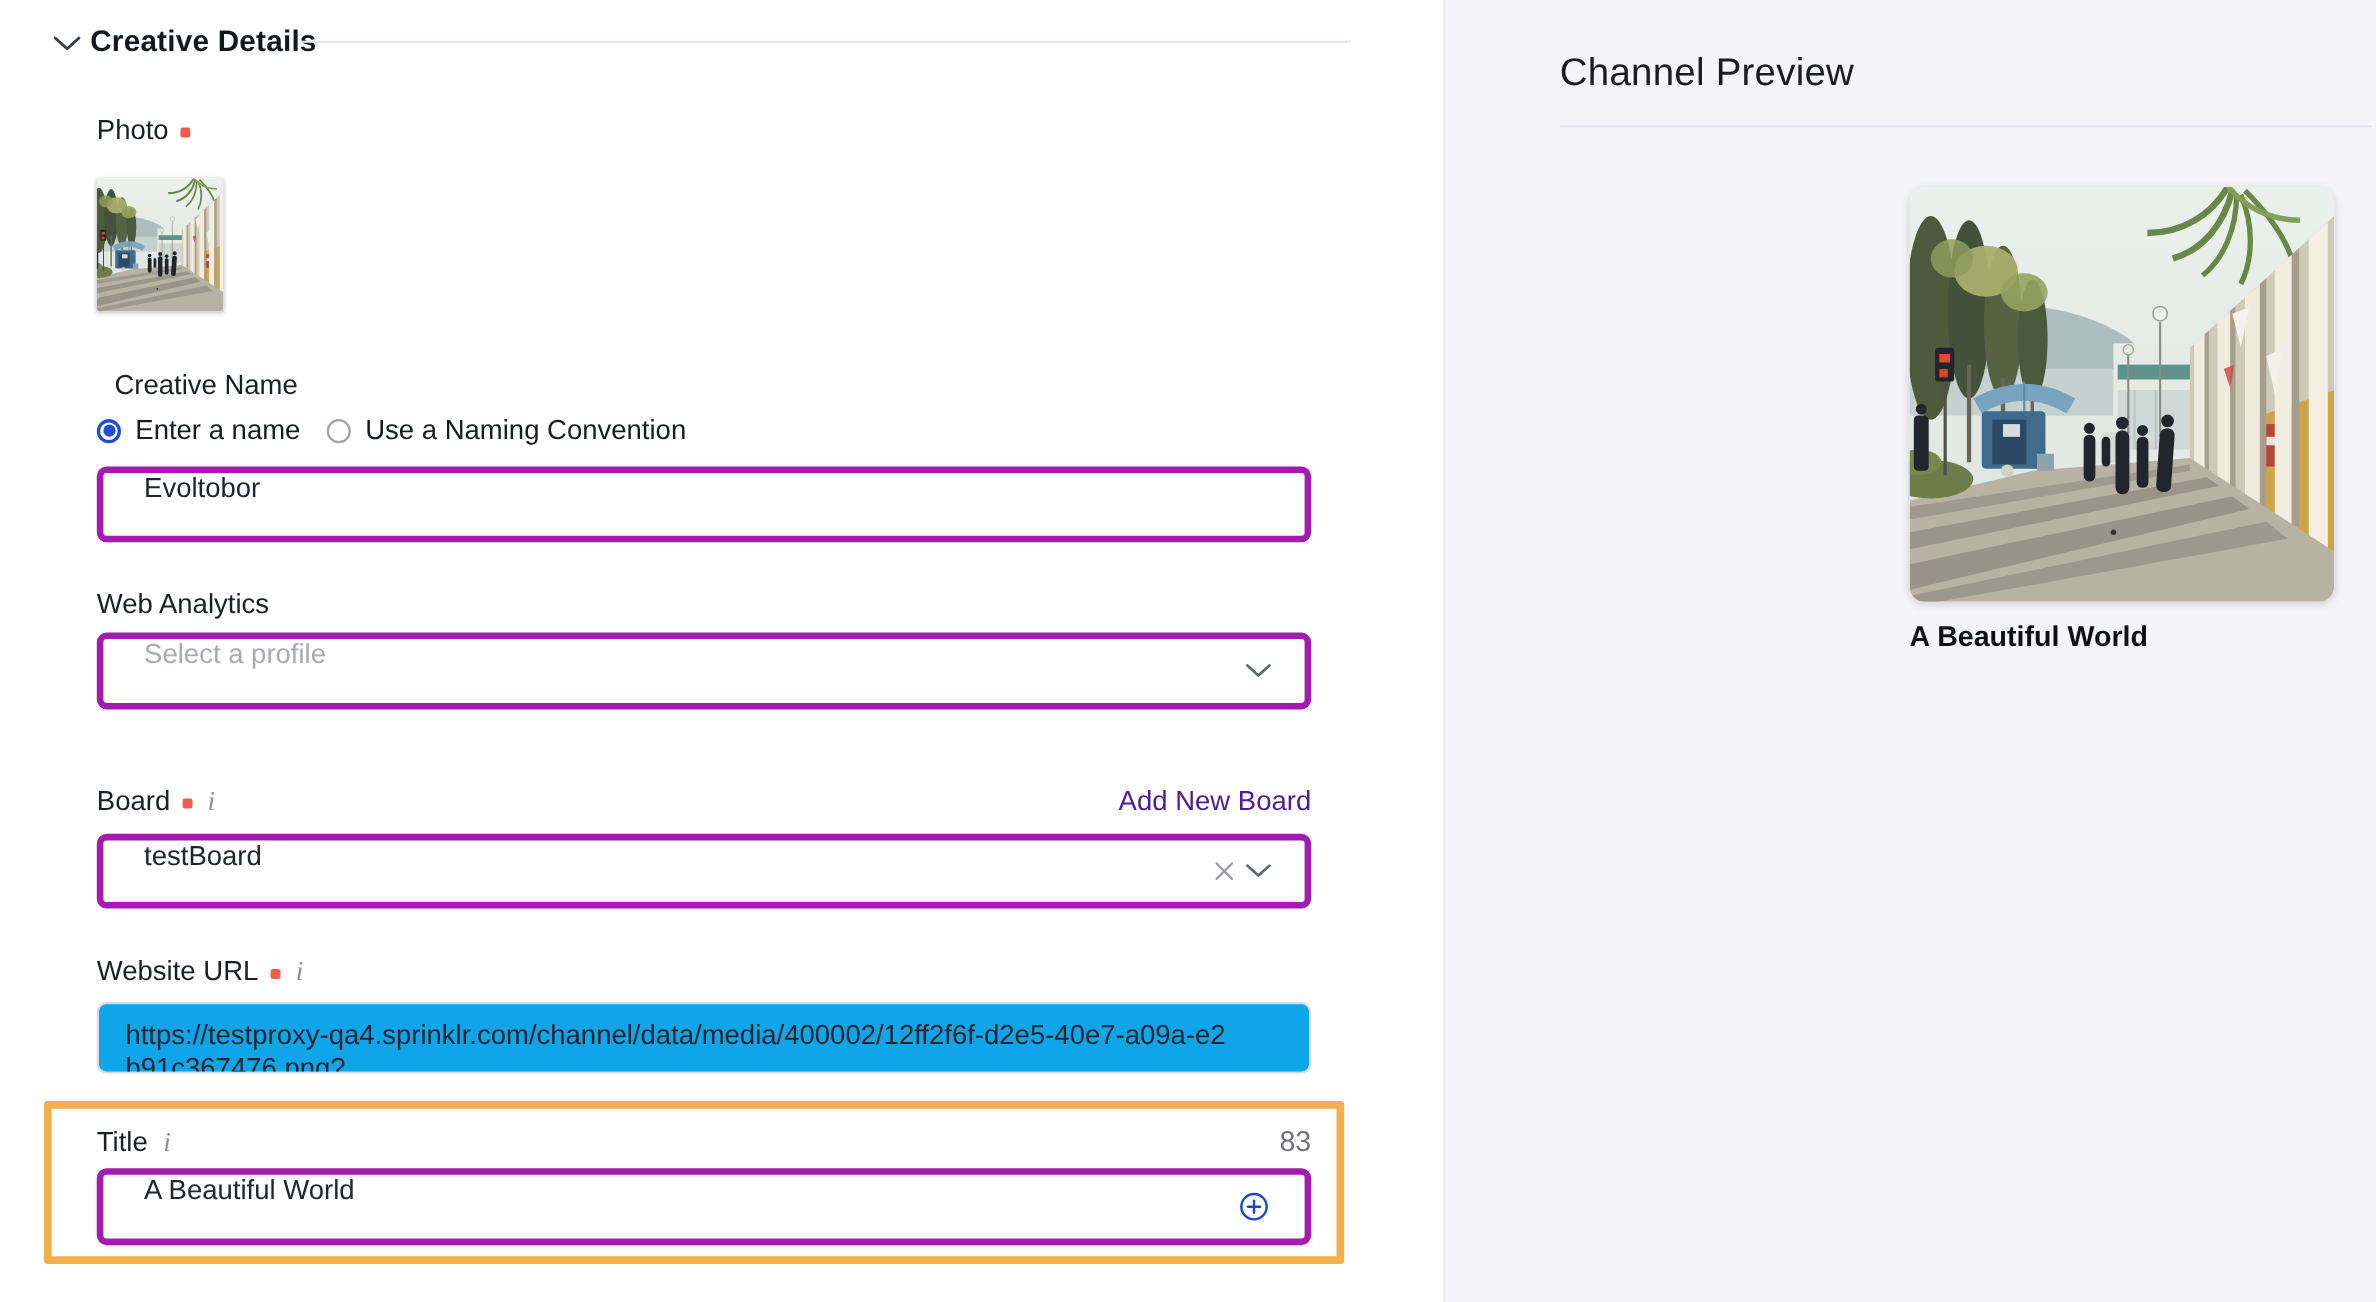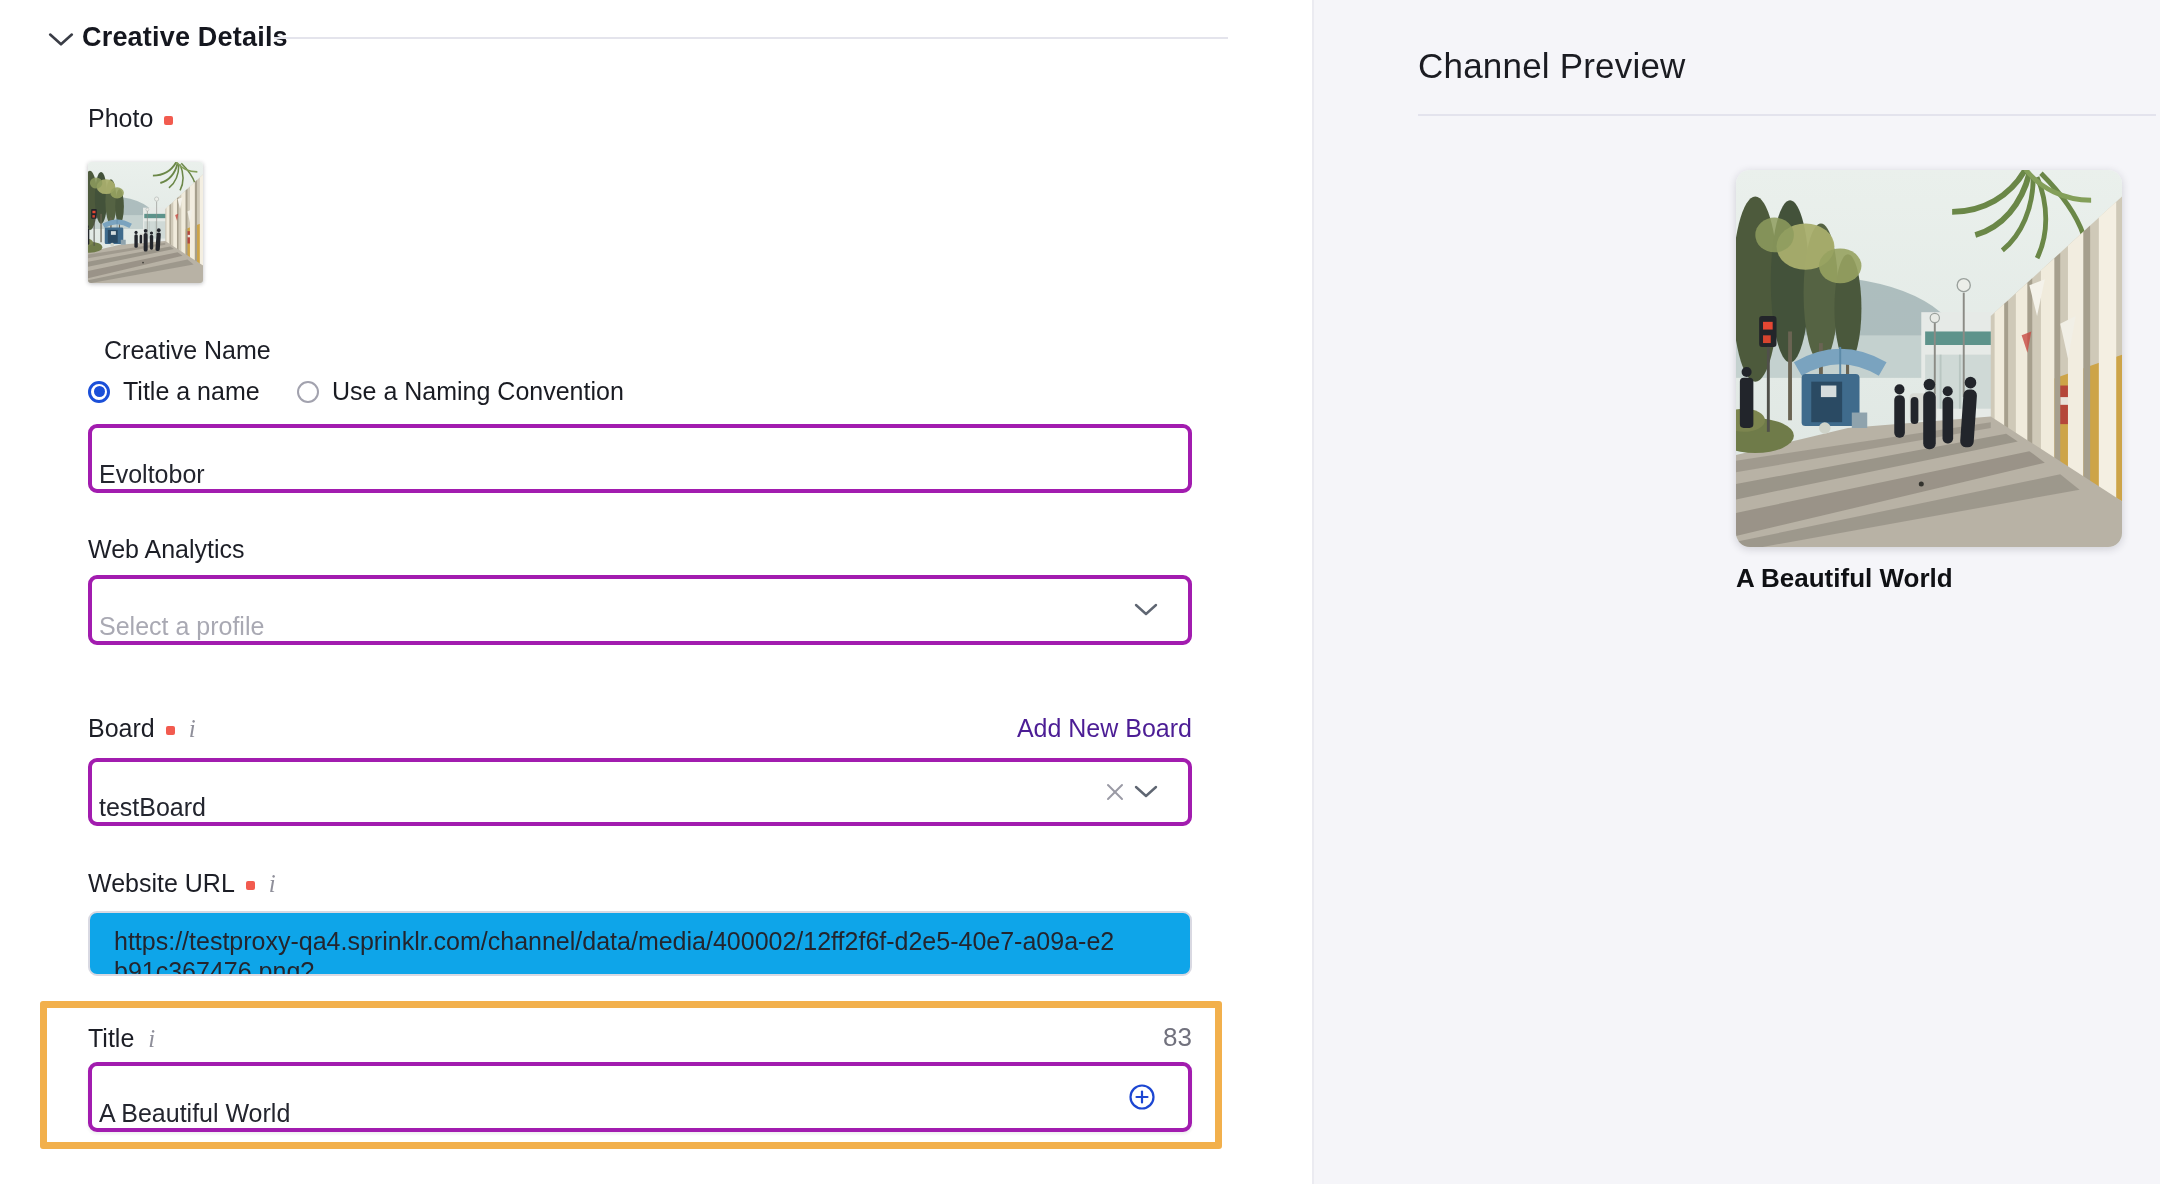--- a/index.html
+++ b/index.html
@@ -26,22 +26,22 @@
   .radio-opt{display:flex;align-items:center;gap:13px;}
   .radio-opt1{left:88px;top:377px;}
   .radio-opt2{left:297px;top:377px;}
   .radio{width:22px;height:22px;border-radius:50%;box-sizing:border-box;background:#fff;
          display:flex;align-items:center;justify-content:center;}
   .radio.on{border:3px solid #1b4fd8;}
   .radio.on .dot{width:11px;height:11px;border-radius:50%;background:#1b4fd8;}
   .radio.off{border:2px solid #a2a2ae;}
   .radio-label{font-size:25px;color:#191b22;}
 
-  .input-box{background:#fff;border:4px solid #a21caf;border-radius:9px;box-sizing:border-box;
-             display:flex;align-items:flex-end;font-size:25px;color:#23252e;padding:0 7px;}
+  .input-box{background:#fff;border:6px solid #a21caf;border-radius:9px;box-sizing:border-box;
+             display:flex;align-items:flex-start;font-size:25px;color:#23252e;padding:0 37px;}
   .name-input{left:88px;top:424px;width:1104px;height:69px;}
   .wa-label{left:88px;top:535px;}
   .wa-select{left:88px;top:575px;width:1104px;height:70px;color:#a9a9b3;cursor:pointer;}
   .chev{position:absolute;width:24px;height:14px;}
   .chev-right{right:30px;top:50%;margin-top:-7px;}
 
   .board-header{left:88px;top:714px;width:1104px;display:flex;justify-content:space-between;align-items:center;}
   .add-link{font-size:25px;color:#4c1d95;cursor:pointer;}
   .board-select{left:88px;top:758px;width:1104px;height:68px;cursor:pointer;}
   .clear-x{position:absolute;right:62px;top:50%;margin-top:-11px;width:22px;height:22px;}
@@ -184,21 +184,21 @@
           <use href="#street-scene"></use>
         </svg>
     </div>
 
     <div class="abs lbl cname-label">Creative Name</div>
 
     <div class="abs radio-opt radio-opt1">
       <span class="radio on">
           <span class="dot"></span>
         </span>
-      <span class="radio-label">Title a name</span>
+      <span class="radio-label">Enter a name</span>
     </div>
     <div class="abs radio-opt radio-opt2">
       <span class="radio off"></span>
       <span class="radio-label">Use a Naming Convention</span>
     </div>
 
     <div class="abs input-box name-input">
       <span>Evoltobor</span>
     </div>
 

